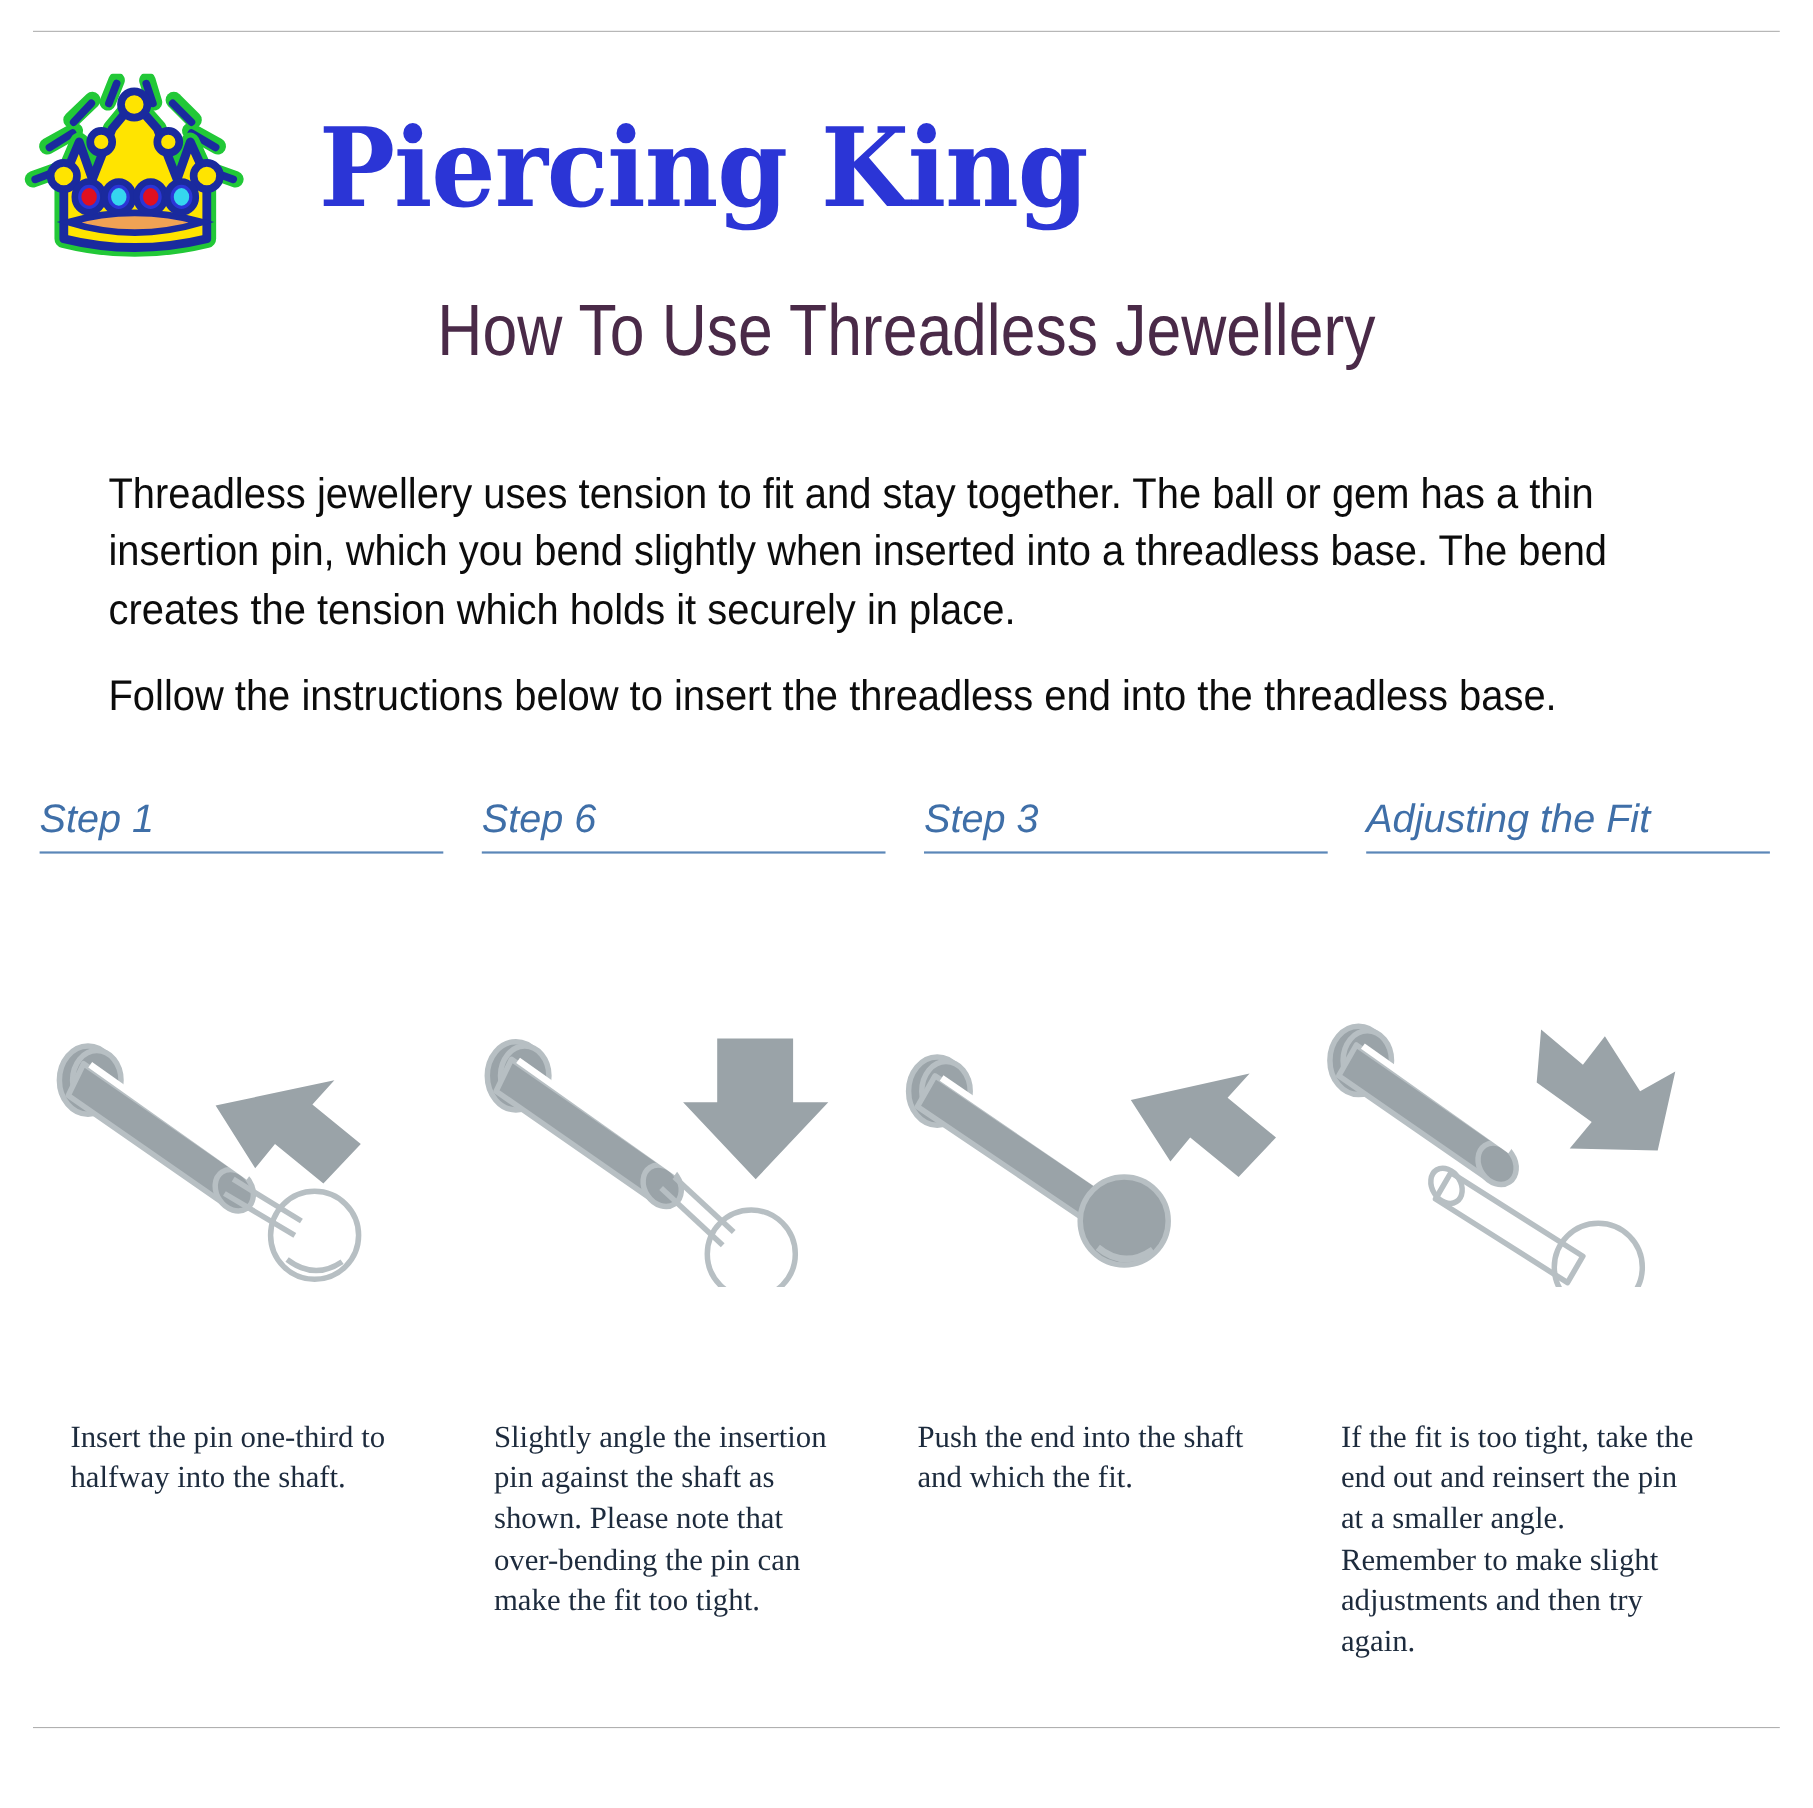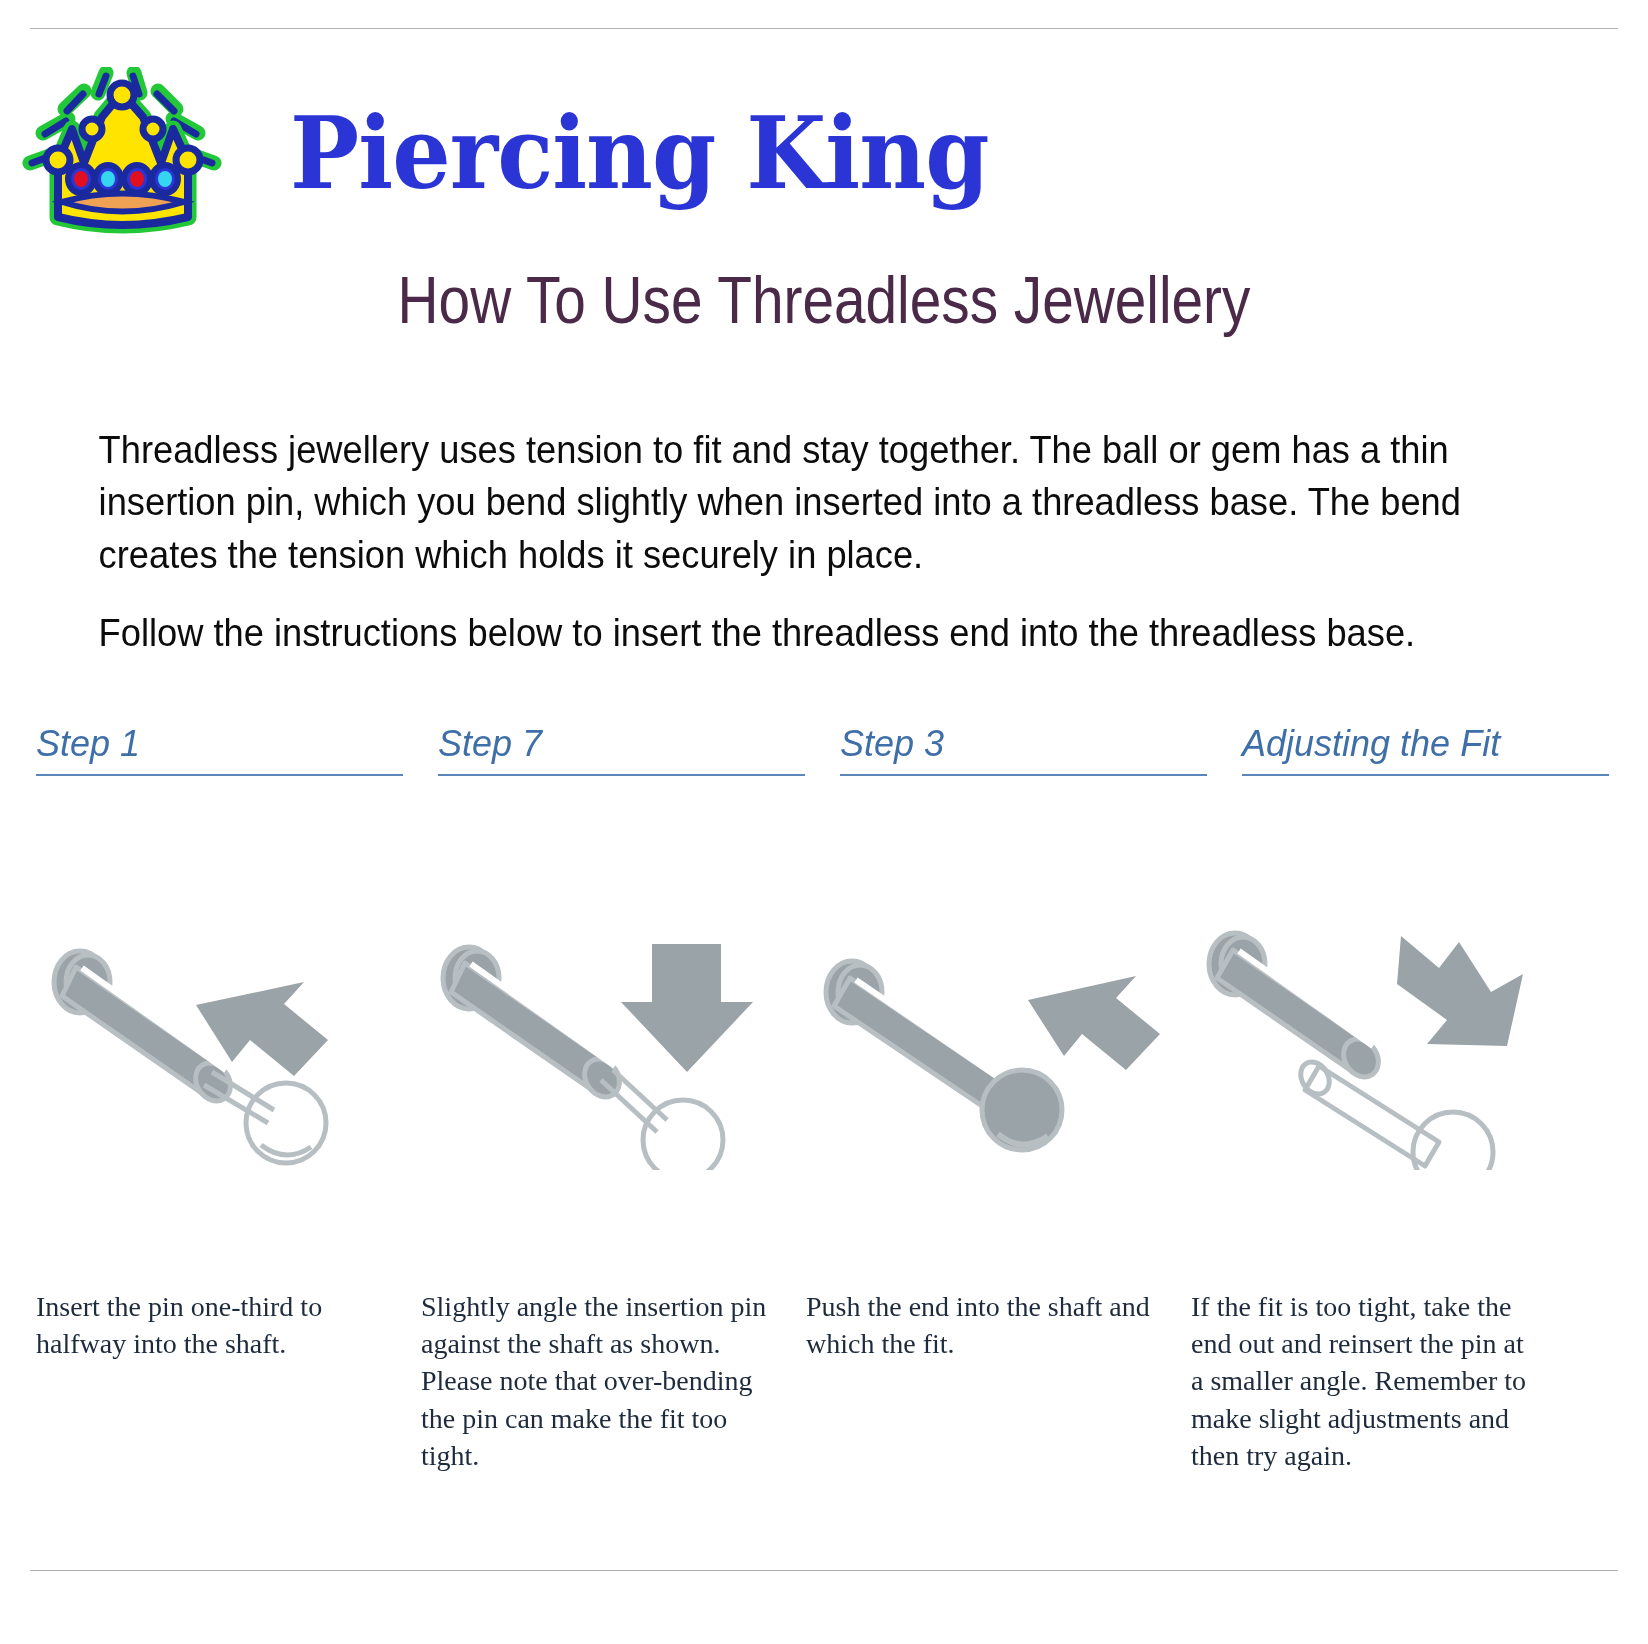--- a/index.html
+++ b/index.html
@@ -125,20 +125,21 @@
     border-bottom: 2px solid #5b87b8;
     white-space: nowrap;
   }
 
   .step-caption {
     font-family: "Liberation Serif", serif;
     font-size: 28px;
     line-height: 1.33;
     color: #1d2b3d;
     padding-right: 14px;
+    margin-left: 28px;
   }
 
   
   .captions {
     position: absolute;
     left: 36px;
     top: 1288px;
     width: 1580px;
     display: flex;
   }
@@ -220,21 +221,21 @@
   <div class="intro">
     <p>Threadless jewellery uses tension to fit and stay together.  The ball or gem has a thin insertion pin, which you bend slightly when inserted into a threadless base.  The bend creates the tension which holds it securely in place.</p>
     <p>Follow the instructions below to insert the threadless end into the threadless base.</p>
   </div>
 
   <div class="steps">
     <div class="step-col">
       <div class="step-heading">Step 1</div>
     </div>
     <div class="step-col">
-      <div class="step-heading">Step 7</div>
+      <div class="step-heading">Step 6</div>
     </div>
     <div class="step-col">
       <div class="step-heading">Step 3</div>
     </div>
     <div class="step-col">
       <div class="step-heading">Adjusting the Fit</div>
     </div>
   </div>
 
   <div class="figures">

